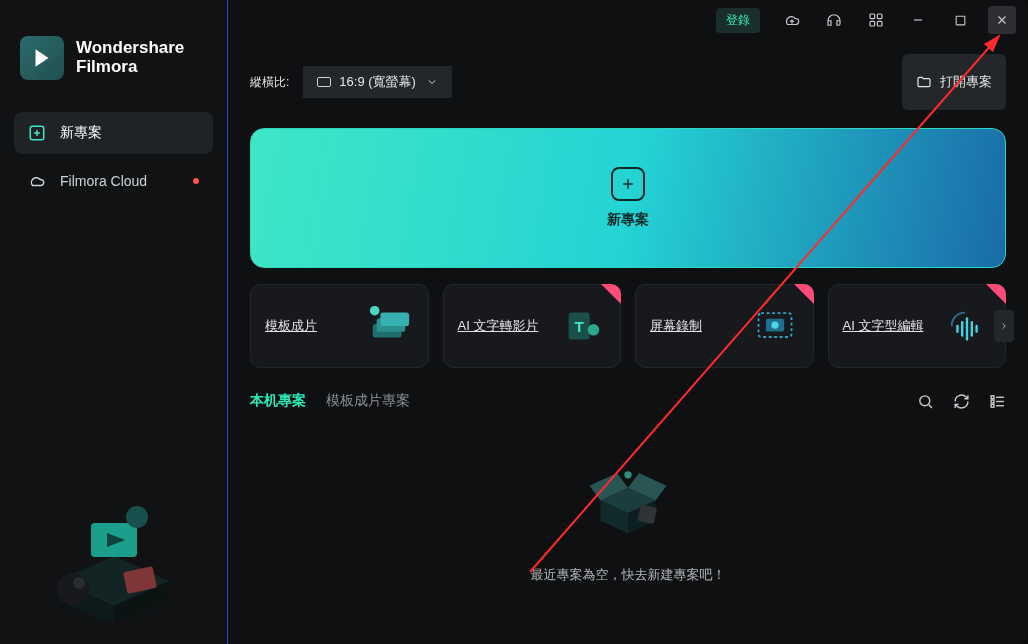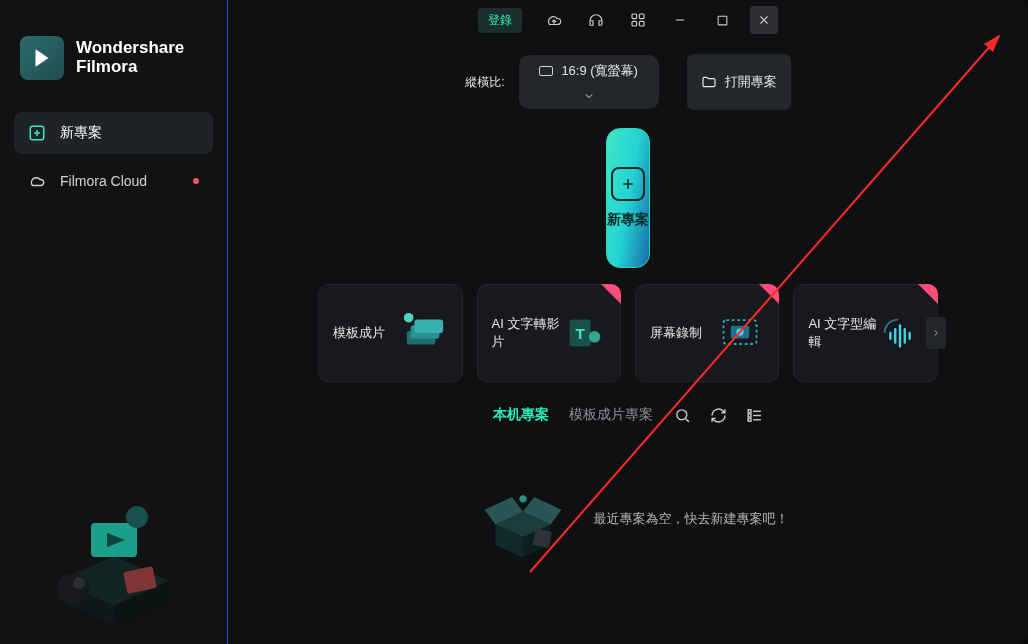--- a/index.html
+++ b/index.html
@@ -13,59 +13,59 @@
 .brand-text { display:flex; flex-direction:column; font-weight:600; color:#fff; font-size:17px; line-height:1.1; }
 .nav { display:flex; flex-direction:column; gap:6px; margin-top:6px; }
 .nav-item { display:flex; align-items:center; gap:14px; padding:12px 14px; border-radius:8px; cursor:pointer; font-size:14px; color:#cfd2d4; }
 .nav-item.active { background:#1f2326; color:#fff; }
 .nav-item .dot { width:6px; height:6px; background:#ff5454; border-radius:50%; margin-left:auto; }
 .nav-icon { width:18px; height:18px; display:flex; align-items:center; justify-content:center; color:#cfd2d4; }
 .nav-item.active .nav-icon { color:#3fe6c5; }
 .sidebar-art { margin-top:auto; height:160px; display:flex; align-items:center; justify-content:center; opacity:.9; }
 
 
-.main { flex:1; display:flex; flex-direction:column;align-items:center; }
+.main { flex:1; display:flex; flex-direction:column; }
 
 
 .titlebar { height:40px; display:flex; align-items:center; justify-content:flex-end; gap:14px; padding:0 12px; }
 .tb-btn { width:28px; height:28px; display:flex; align-items:center; justify-content:center; color:#c7c9cb; border-radius:4px; cursor:pointer; }
 .login { background:#1a2f2c; color:#39e6b0; font-size:12px; padding:4px 10px; border-radius:4px; cursor:pointer; margin-right:4px; }
 .close-btn { background:#2d2f33; }
 
 
 .ctrl-row { display:flex; align-items:center; gap:14px; padding:14px 22px 0; }
 .ctrl-label { font-size:12px; color:#e5e5e5; }
-.select { display:flex; align-items:center; gap:10px; background:#23262a; border-radius:10px; padding:7px 14px; min-width:140px; cursor:pointer; font-size:13px; color:#e5e5e5; justify-content:space-between;flex-direction:column; }
+.select { display:flex; align-items:center; gap:10px; background:#23262a; border-radius:0; padding:7px 14px; min-width:140px; cursor:pointer; font-size:13px; color:#e5e5e5; justify-content:space-between; }
 .select .ratio-ic { width:14px; height:10px; border:1.5px solid #cfd2d4; border-radius:2px; }
 .spacer { flex:1; }
 .open-proj { display:flex; align-items:center; gap:8px; background:#23262a; border-radius:6px; padding:19px 14px; cursor:pointer; font-size:13px; color:#e5e5e5; }
 
 
 .hero { margin:18px 22px 0; height:140px; border-radius:14px; background:linear-gradient(100deg,#3fe6c5 0%,#24d4d4 50%,#1a6ba8 100%); display:flex; flex-direction:column; align-items:center; justify-content:center; gap:10px; cursor:pointer; border:1px solid #2bd7c0; }
 .hero-plus { width:34px; height:34px; border-radius:8px; border:2px solid #0b2b28; display:flex; align-items:center; justify-content:center; color:#0b2b28; }
 .hero-label { color:#0c2c29; font-size:14px; font-weight:600; }
 
 
 .cards-wrap { position:relative; margin:16px 22px 0; }
 .cards { display:flex; gap:14px; }
-.card { position:relative; flex:1; min-width:0; height:98px; background:#17191c; border-radius:10px; display:flex; align-items:center; justify-content:space-between; padding:0 14px; cursor:pointer; border:1px solid #22252a; }
+.card { position:relative; flex:1; min-width:0; height:84px; background:#17191c; border-radius:10px; display:flex; align-items:center; justify-content:space-between; padding:0 14px; cursor:pointer; border:1px solid #22252a;text-decoration:underline; }
 .card-title { font-size:13px; color:#e5e5e5; }
 .card-ic { width:48px; height:48px; display:flex; align-items:center; justify-content:center; }
 .badge-new { position:absolute; top:-1px; right:-1px; width:0; height:0; border-top:20px solid #ff4d7a; border-left:20px solid transparent; border-top-right-radius:10px; }
 .cards-next { position:absolute; right:-8px; top:50%; transform:translateY(-50%); width:20px; height:32px; background:#23262a; border-radius:4px; display:flex; align-items:center; justify-content:center; cursor:pointer; color:#c7c9cb; }
 
 
 .tabs-row { display:flex; align-items:center; gap:20px; margin:24px 22px 0; }
 .tab { font-size:14px; color:#8c8f92; cursor:pointer; }
 .tab.active { color:#2aeab6; font-weight:600; }
 .tabs-tools { margin-left:auto; display:flex; gap:18px; }
 .tool-ic { width:18px; height:18px; color:#c7c9cb; cursor:pointer; display:flex; align-items:center; justify-content:center; }
 
 
-.empty { flex:1; display:flex; flex-direction:row; align-items:center; justify-content:center; gap:16px; padding-bottom:30px; }
+.empty { flex:1; display:flex; flex-direction:column; align-items:center; justify-content:center; gap:16px; padding-bottom:30px; }
 .empty-ic { width:110px; height:110px; display:flex; align-items:center; justify-content:center; }
 .empty-text { font-size:13px; color:#b3b6b8; }
 
 
 .arrow { position:absolute; pointer-events:none; z-index:999; }
 
 svg { display:block; }
 </style>
 </head>
 <body>

